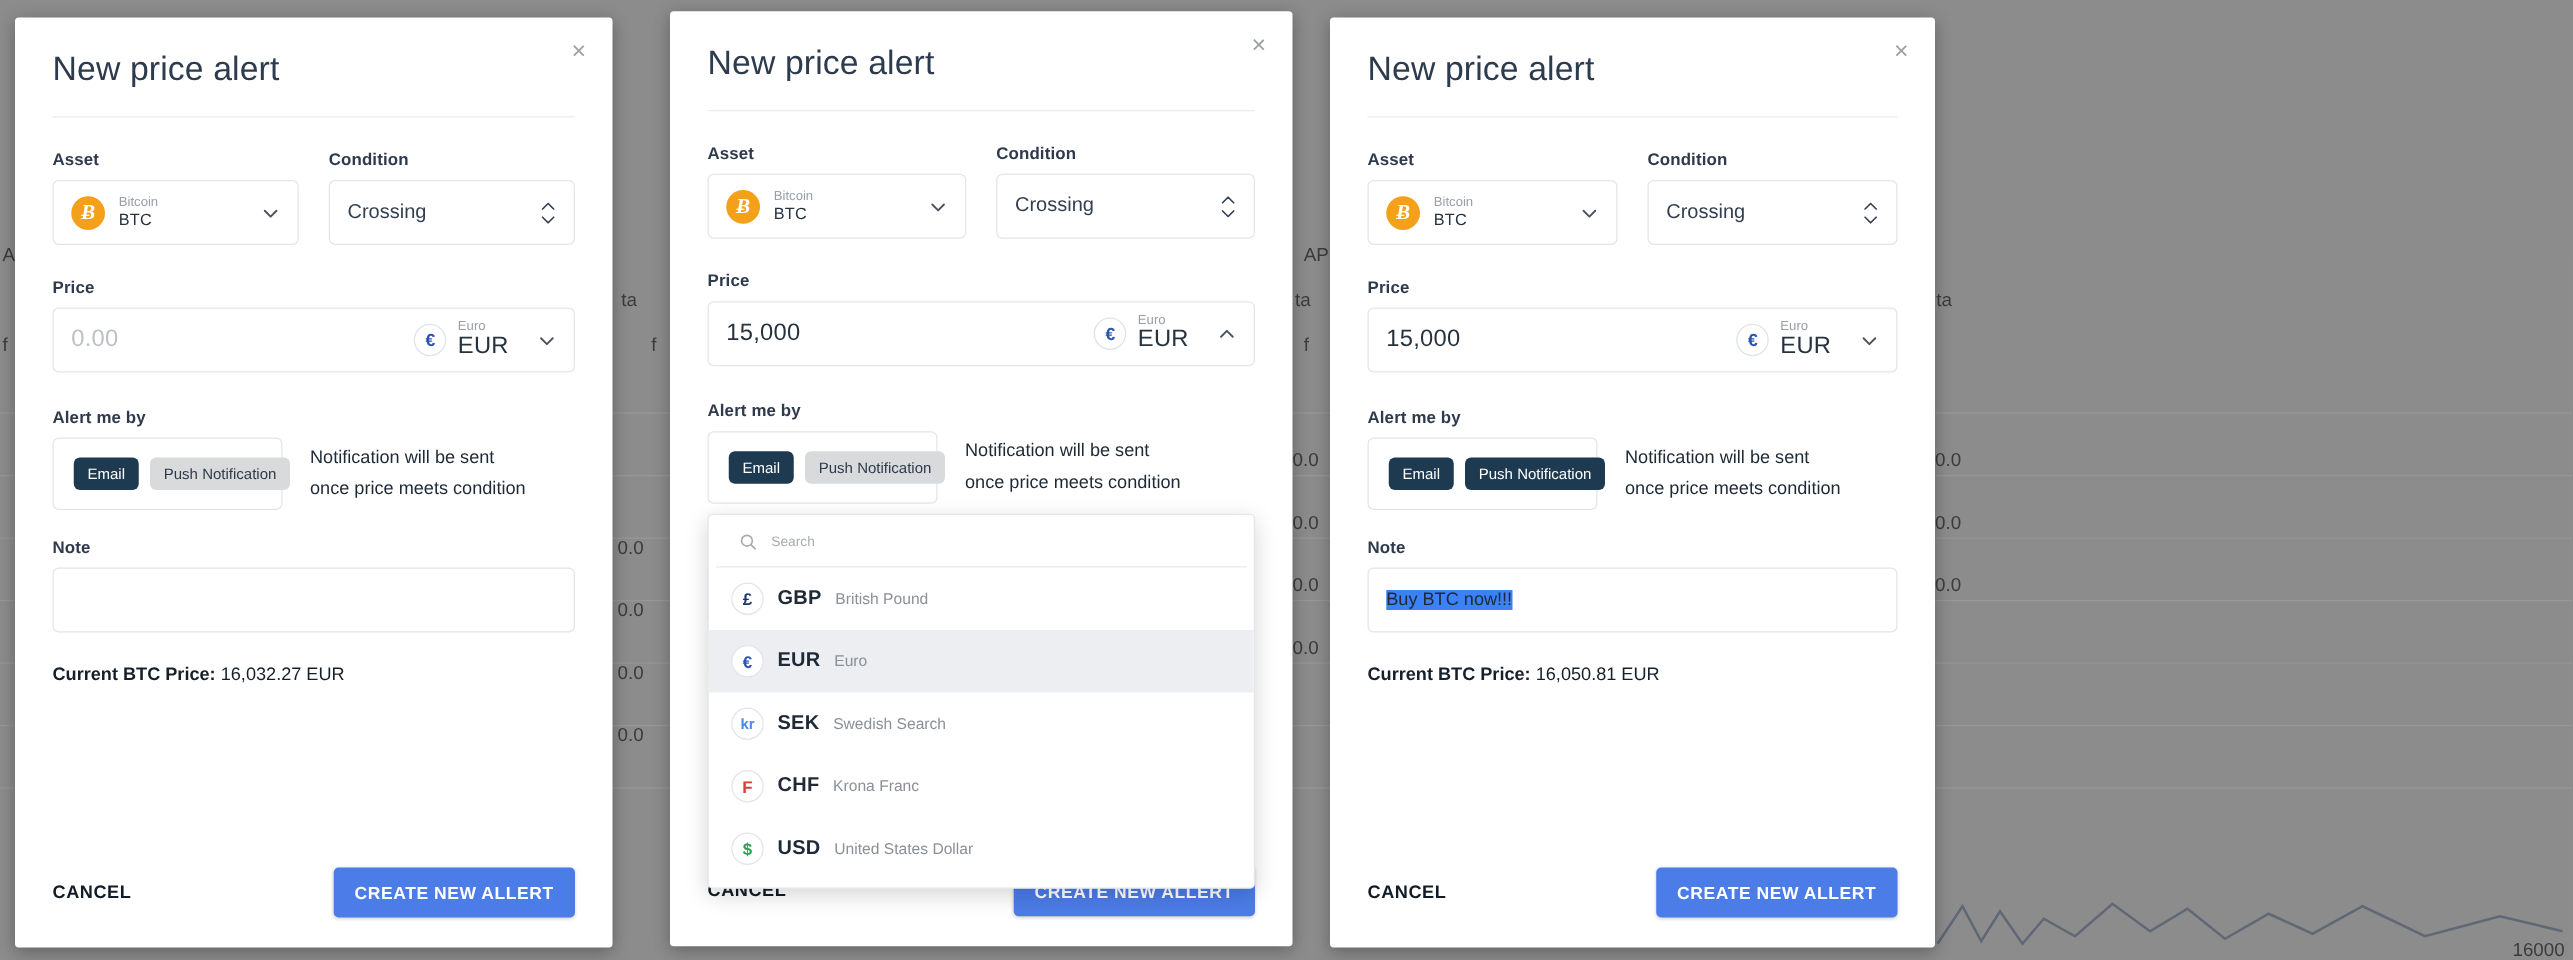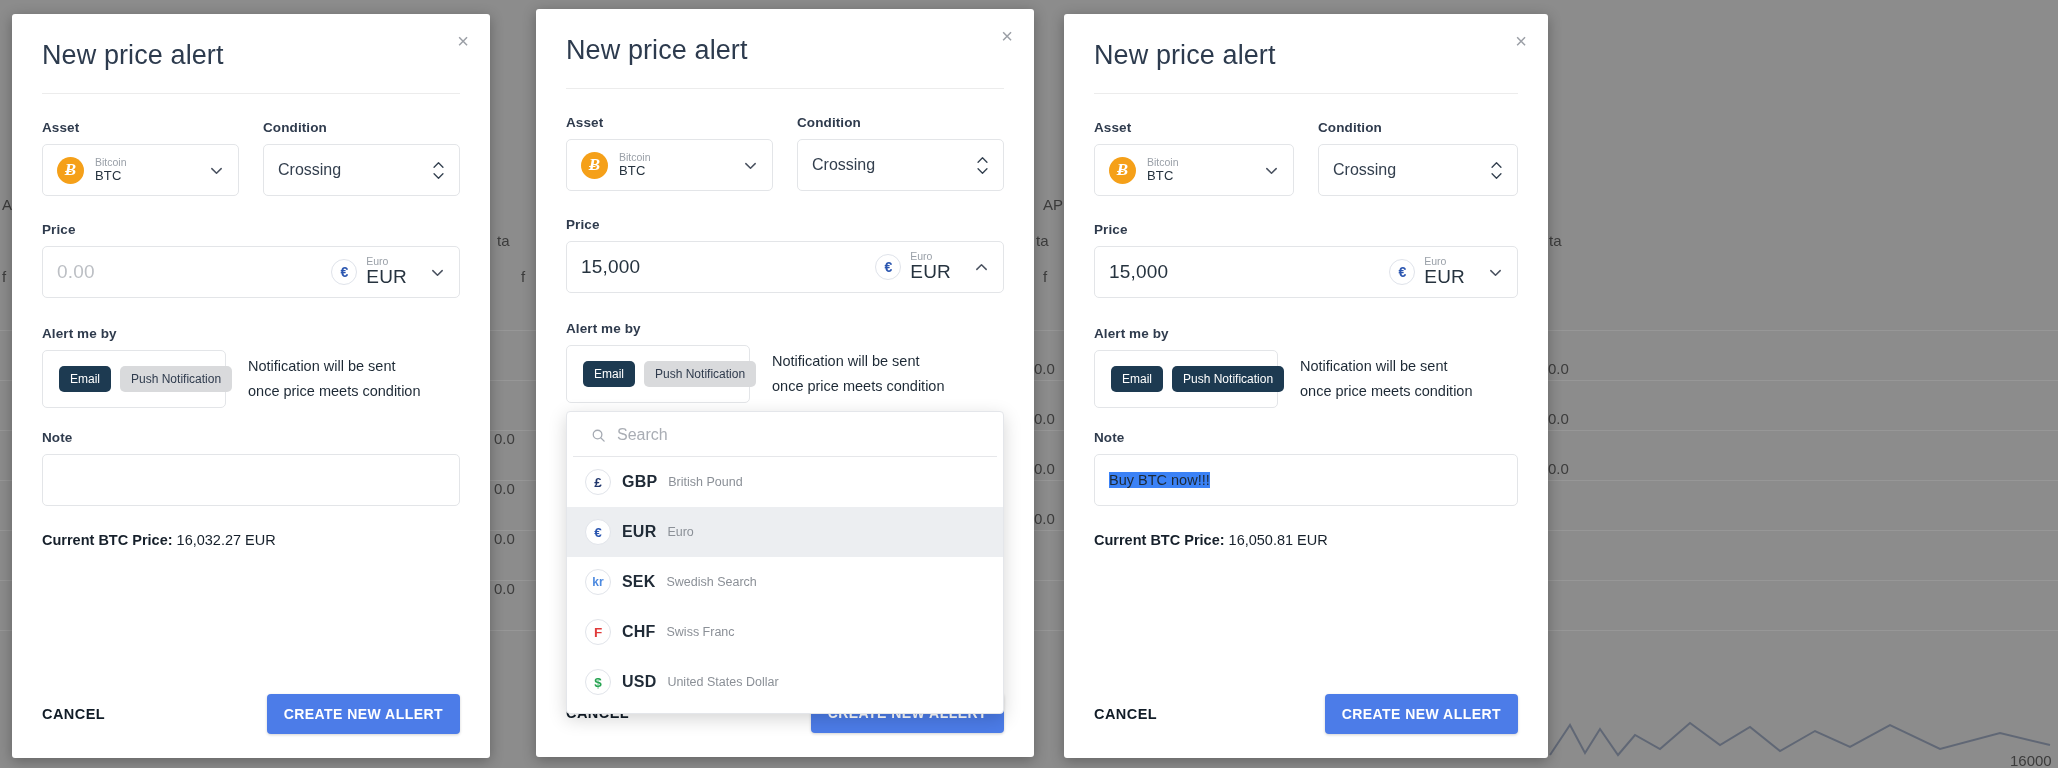--- a/index.html
+++ b/index.html
@@ -237,21 +237,21 @@
     padding-bottom: 6px;
   }
   .dd-search {
     display: flex; align-items: center; gap: 11px;
     padding: 14px 18px 12px 18px;
     border-bottom: 1px solid #e6e7ea;
     margin: 0 6px;
   }
   .dd-search .mag { width: 15px; height: 15px; color: #a6abb3; flex: 0 0 auto; }
   .dd-search .mag svg { width: 15px; height: 15px; }
-  .dd-search .ph { font-size: 16px; color: #a9adb4; }
+  .dd-search .ph { font-size: 11px; color: #a9adb4; }
 
   .dd-item {
     display: flex; align-items: center; gap: 11px;
     height: 50px;
     padding: 0 18px;
     cursor: pointer;
   }
   .dd-item.active { background: #eceef1; }
   .dd-badge {
     width: 26px; height: 26px; border-radius: 50%;
@@ -458,21 +458,21 @@
                 <span class="dd-name">Euro</span>
               </div>
               <div class="dd-item">
                 <span class="dd-badge" style="color:#4d8ae0;font-size:12px">kr</span>
                 <span class="dd-code">SEK</span>
                 <span class="dd-name">Swedish Search</span>
               </div>
               <div class="dd-item">
                 <span class="dd-badge" style="color:#e03a3a;font-size:13.5px">F</span>
                 <span class="dd-code">CHF</span>
-                <span class="dd-name">Swiss Franc</span>
+                <span class="dd-name">Krona Franc</span>
               </div>
               <div class="dd-item">
                 <span class="dd-badge" style="color:#27a452;font-size:13.5px">$</span>
                 <span class="dd-code">USD</span>
                 <span class="dd-name">United States Dollar</span>
               </div>
             </div>
           </div>
           <div class="alert-block">
             <div class="flabel">Alert me by</div>

